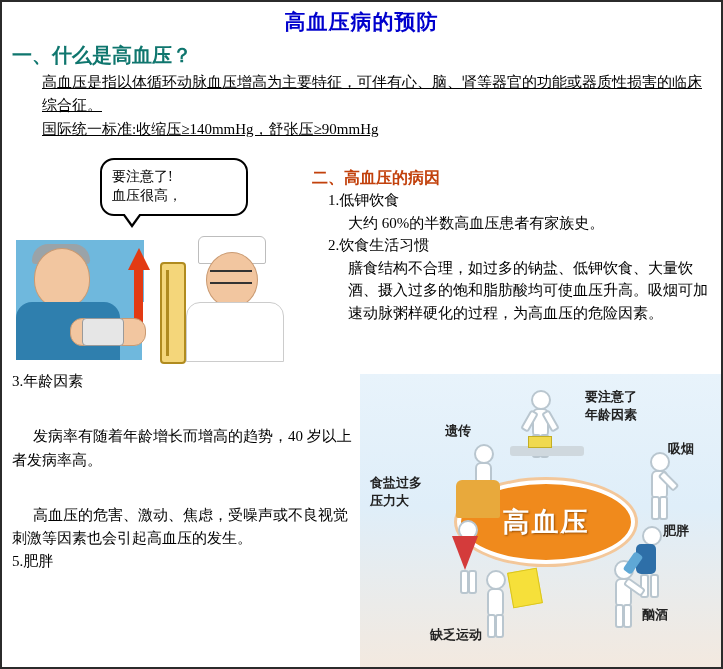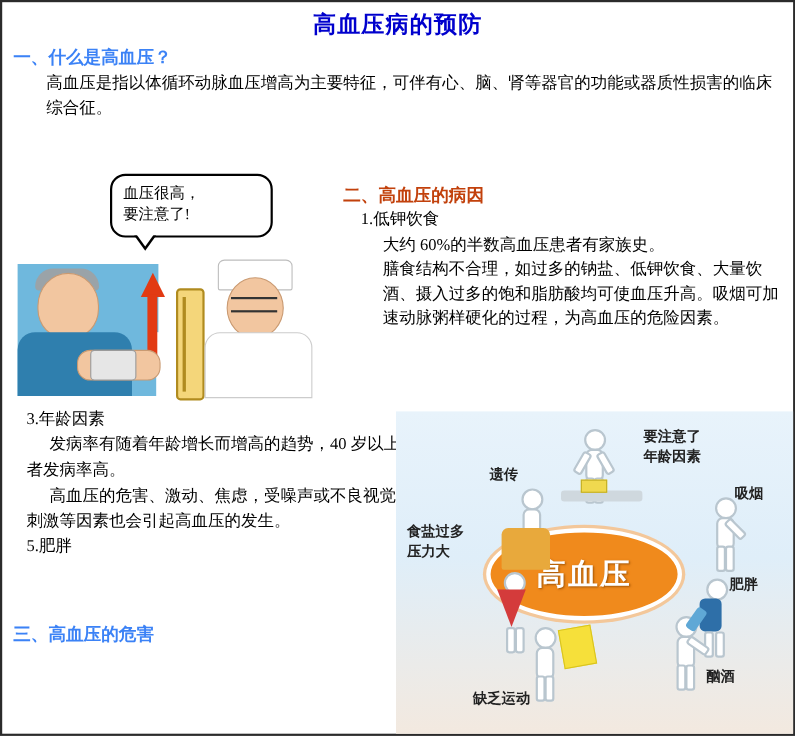--- a/index.html
+++ b/index.html
@@ -25,42 +25,42 @@
   }
   .title {
     text-align: center;
     font-size: 21px;
     font-weight: bold;
     color: #0000cd;
     margin-top: 6px;
     letter-spacing: 1px;
   }
   .section-head {
-    color: #3b82f6;
+    color: #0f766e;
     font-weight: bold;
-    font-size: 16px;
+    font-size: 20px;
   }
   .section-head-blue {
     color: #c2410c;
     font-weight: bold;
     font-size: 16px;
   }
   .body-text {
     font-size: 15px;
     line-height: 1.55;
   }
   .indent1 { text-indent: 2em; }
 
   
   #s1 {
     position: absolute;
     left: 10px; top: 40px; width: 700px;
   }
   #s1 .section-head { margin-bottom: 2px; }
-  #s1 .body-text { padding-left: 30px; }
+  #s1 .body-text { padding-left: 30px; text-decoration: underline; }
 
   
   #illus-left {
     position: absolute;
     left: 8px; top: 150px;
     width: 290px; height: 215px;
   }
   
   .bubble {
     position: absolute;
@@ -97,42 +97,42 @@
     position: absolute;
     left: 300px; top: 166px; width: 415px;
   }
   #s2 .section-head-blue { padding-left: 10px; }
   #s2 .lst { font-size: 15px; line-height: 1.5; padding-left: 26px; }
   #s2 .sub { padding-left: 46px; }
 
   
   #s3 {
     position: absolute;
-    left: 22px; top: 368px; width: 345px;
+    left: 10px; top: 368px; width: 345px;
   }
   #s3 .lst { font-size: 15px; line-height: 1.55; }
-  #s3 .sub { text-indent: 1.4em; }
+  #s3 .sub { text-indent: 1.4em; margin-top: 32px; }
 
   
   #s4 {
     position: absolute;
     left: 10px; top: 565px; width: 345px;
   }
 
   
   #illus-right {
     position: absolute;
     left: 358px; top: 372px;
     width: 363px; height: 295px;
     background: linear-gradient(180deg, #e8f3fb 0%, #dfeef9 45%, #f3e9df 100%);
     overflow: hidden;
   }
   .blob {
     position: absolute;
-    left: 82px; top: 106px;
+    left: 97px; top: 106px;
     width: 170px; height: 76px;
     background: #f08a1c;
     border-radius: 50%;
     border: 4px solid #fff;
     box-shadow: 0 0 0 3px #f3c79a;
   }
   .blob span {
     display: block;
     text-align: center;
     color: #ffffff;
@@ -291,29 +291,30 @@
 </head>
 <body>
 
 <div class="page">
 
   <div class="title">高血压病的预防</div>
 
   <div id="s1">
     <div class="section-head">一、什么是高血压？</div>
     <div class="body-text">高血压是指以体循环动脉血压增高为主要特征，可伴有心、脑、肾等器官的功能或器质性损害的临床综合征。</div>
+    <div class="body-text">国际统一标准:收缩压≥140mmHg，舒张压≥90mmHg</div>
   </div>
 
   <div id="illus-left">
     <div class="c-bg"></div>
     <div class="c-bg2"></div>
 
     <div class="bubble">
+      <div>要注意了!</div>
       <div>血压很高，</div>
-      <div>要注意了!</div>
     </div>
 
     <div class="red-arrow"></div>
     <div class="red-arrow-stem"></div>
 
     <div class="meter">
         <i></i>
       </div>
 
     <div class="p-hair"></div>
@@ -327,36 +328,38 @@
     <div class="d-glass"></div>
     <div class="d-body"></div>
   </div>
 
   <div id="s2">
     <div class="section-head-blue">二、高血压的病因</div>
     <div class="lst">
       <span>1.</span><span>低钾饮食</span>
     </div>
     <div class="lst sub">大约 60%的半数高血压患者有家族史。</div>
+    <div class="lst">
+      <span>2.</span><span>饮食生活习惯</span>
+    </div>
     <div class="lst sub">膳食结构不合理，如过多的钠盐、低钾饮食、大量饮酒、摄入过多的饱和脂肪酸均可使血压升高。吸烟可加速动脉粥样硬化的过程，为高血压的危险因素。</div>
   </div>
 
   <div id="s3">
     <div class="lst">
       <span>3.</span><span>年龄因素</span>
     </div>
     <div class="lst sub">发病率有随着年龄增长而增高的趋势，40 岁以上者发病率高。</div>
     <div class="lst sub">高血压的危害、激动、焦虑，受噪声或不良视觉刺激等因素也会引起高血压的发生。</div>
     <div class="lst">
       <span>5.</span><span>肥胖</span>
     </div>
   </div>
 
   <div id="s4">
-    <div class="section-head">三、高血压的危害</div>
   </div>
 
   <div id="illus-right">
 
     <div class="blob">
       <span>高血压</span>
     </div>
 
     <div class="ilabel" style="left:225px; top:14px;">要注意了</div>
     <div class="ilabel" style="left:225px; top:32px;">年龄因素</div>

